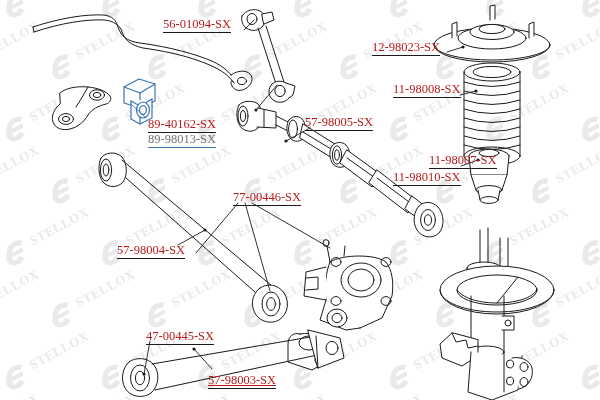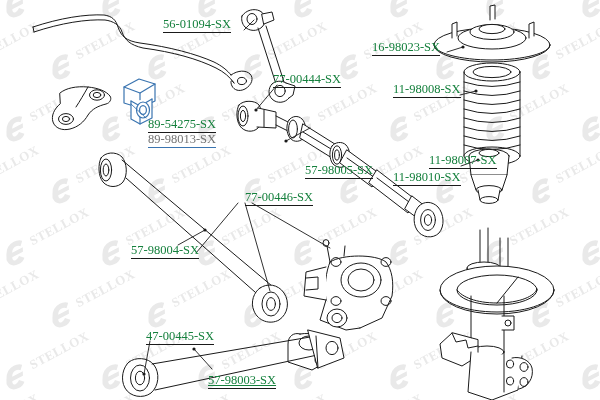--- a/index.html
+++ b/index.html
@@ -33,21 +33,21 @@
     font-family: "Liberation Serif", "DejaVu Serif", serif;
     font-weight: bold;
     letter-spacing: 0.5px;
   }
   .part-label {
     position: absolute;
     white-space: nowrap;
     font-family: "Liberation Serif", "DejaVu Serif", serif;
     font-size: 12.5px;
     line-height: 15px;
-    color: #15803d;
+    color: #b91c1c;
     border-bottom: 1px solid #1a1a1a;
     padding-bottom: 0px;
   }
   .part-label.accent {
     color: #737373;
     border-bottom-color: #3a74b0;
   }
 </style>
 </head>
 <body>
@@ -415,27 +415,26 @@
       <path d="M 150 341 L 144 374"></path>
       <circle cx="144" cy="374" r="1.6" fill="#1a1a1a" stroke="none"></circle>
 
       <path d="M 212 369 L 194 349"></path>
       <circle cx="194" cy="349" r="1.6" fill="#1a1a1a" stroke="none"></circle>
     </g>
   </svg>
 
   <div id="label-layer">
       <div class="part-label" style="left: 163px; top: 17px;">56-01094-SX</div>
-      <div class="part-label" style="left: 372px; top: 40px;">16-98023-SX</div>
-      <div class="part-label" style="left: 273px; top: 72px;">77-00444-SX</div>
+      <div class="part-label" style="left: 372px; top: 40px;">12-98023-SX</div>
       <div class="part-label" style="left: 393px; top: 82px;">11-98008-SX</div>
-      <div class="part-label" style="left: 148px; top: 117px;">89-54275-SX</div>
+      <div class="part-label" style="left: 148px; top: 117px;">89-40162-SX</div>
       <div class="part-label accent" style="left: 148px; top: 132px;">89-98013-SX</div>
-      <div class="part-label" style="left: 305px; top: 115px; margin-top: 48px;">57-98005-SX</div>
+      <div class="part-label" style="left: 305px; top: 115px;">57-98005-SX</div>
       <div class="part-label" style="left: 393px; top: 153px; margin-left: 36px;">11-98007-SX</div>
       <div class="part-label" style="left: 393px; top: 170px;">11-98010-SX</div>
-      <div class="part-label" style="left: 233px; top: 190px; margin-left: 12px;">77-00446-SX</div>
-      <div class="part-label" style="left: 131px; top: 243px;">57-98004-SX</div>
+      <div class="part-label" style="left: 233px; top: 190px;">77-00446-SX</div>
+      <div class="part-label" style="left: 117px; top: 243px;">57-98004-SX</div>
       <div class="part-label" style="left: 146px; top: 329px;">47-00445-SX</div>
       <div class="part-label" style="left: 208px; top: 373px; text-decoration: underline;">57-98003-SX</div>
     </div>
 
 </div>
 
 </body></html>

